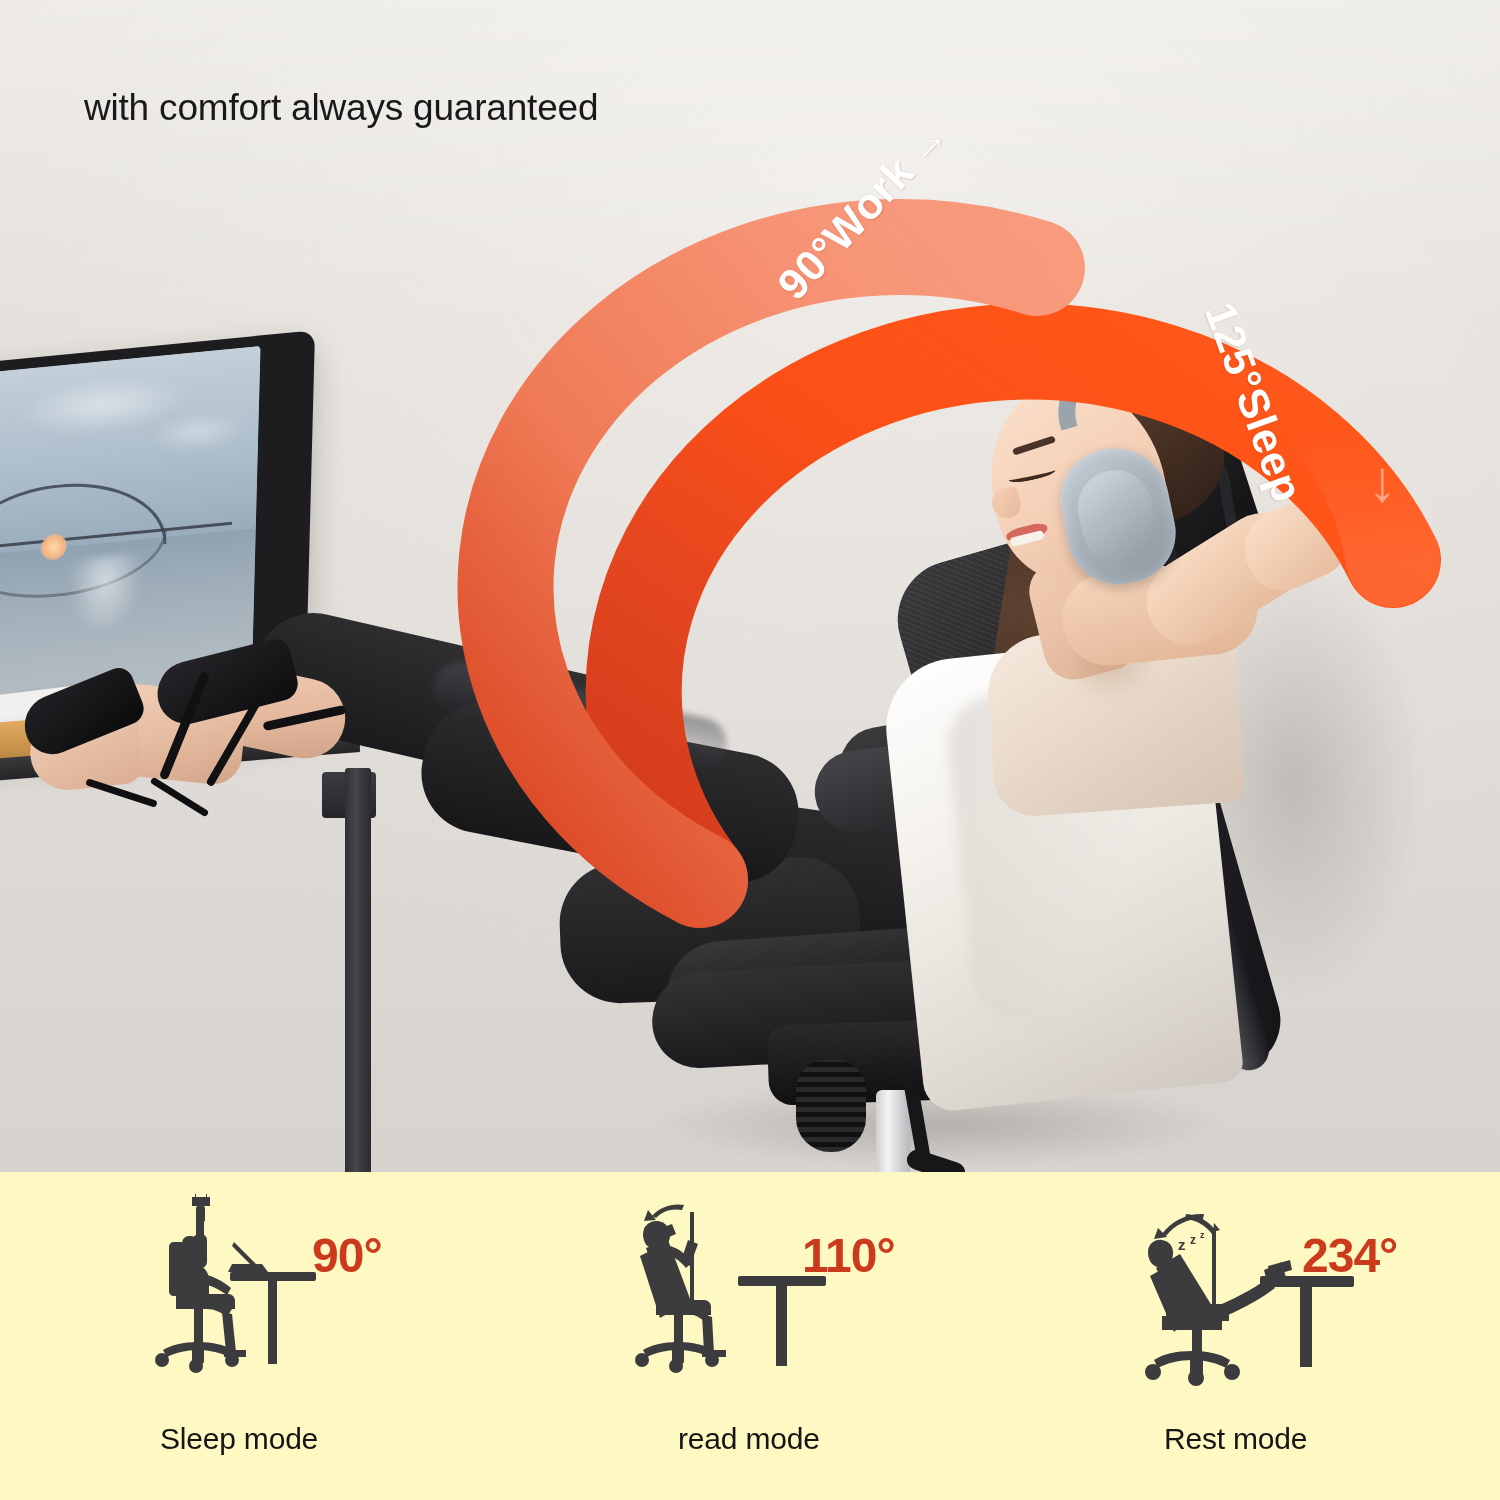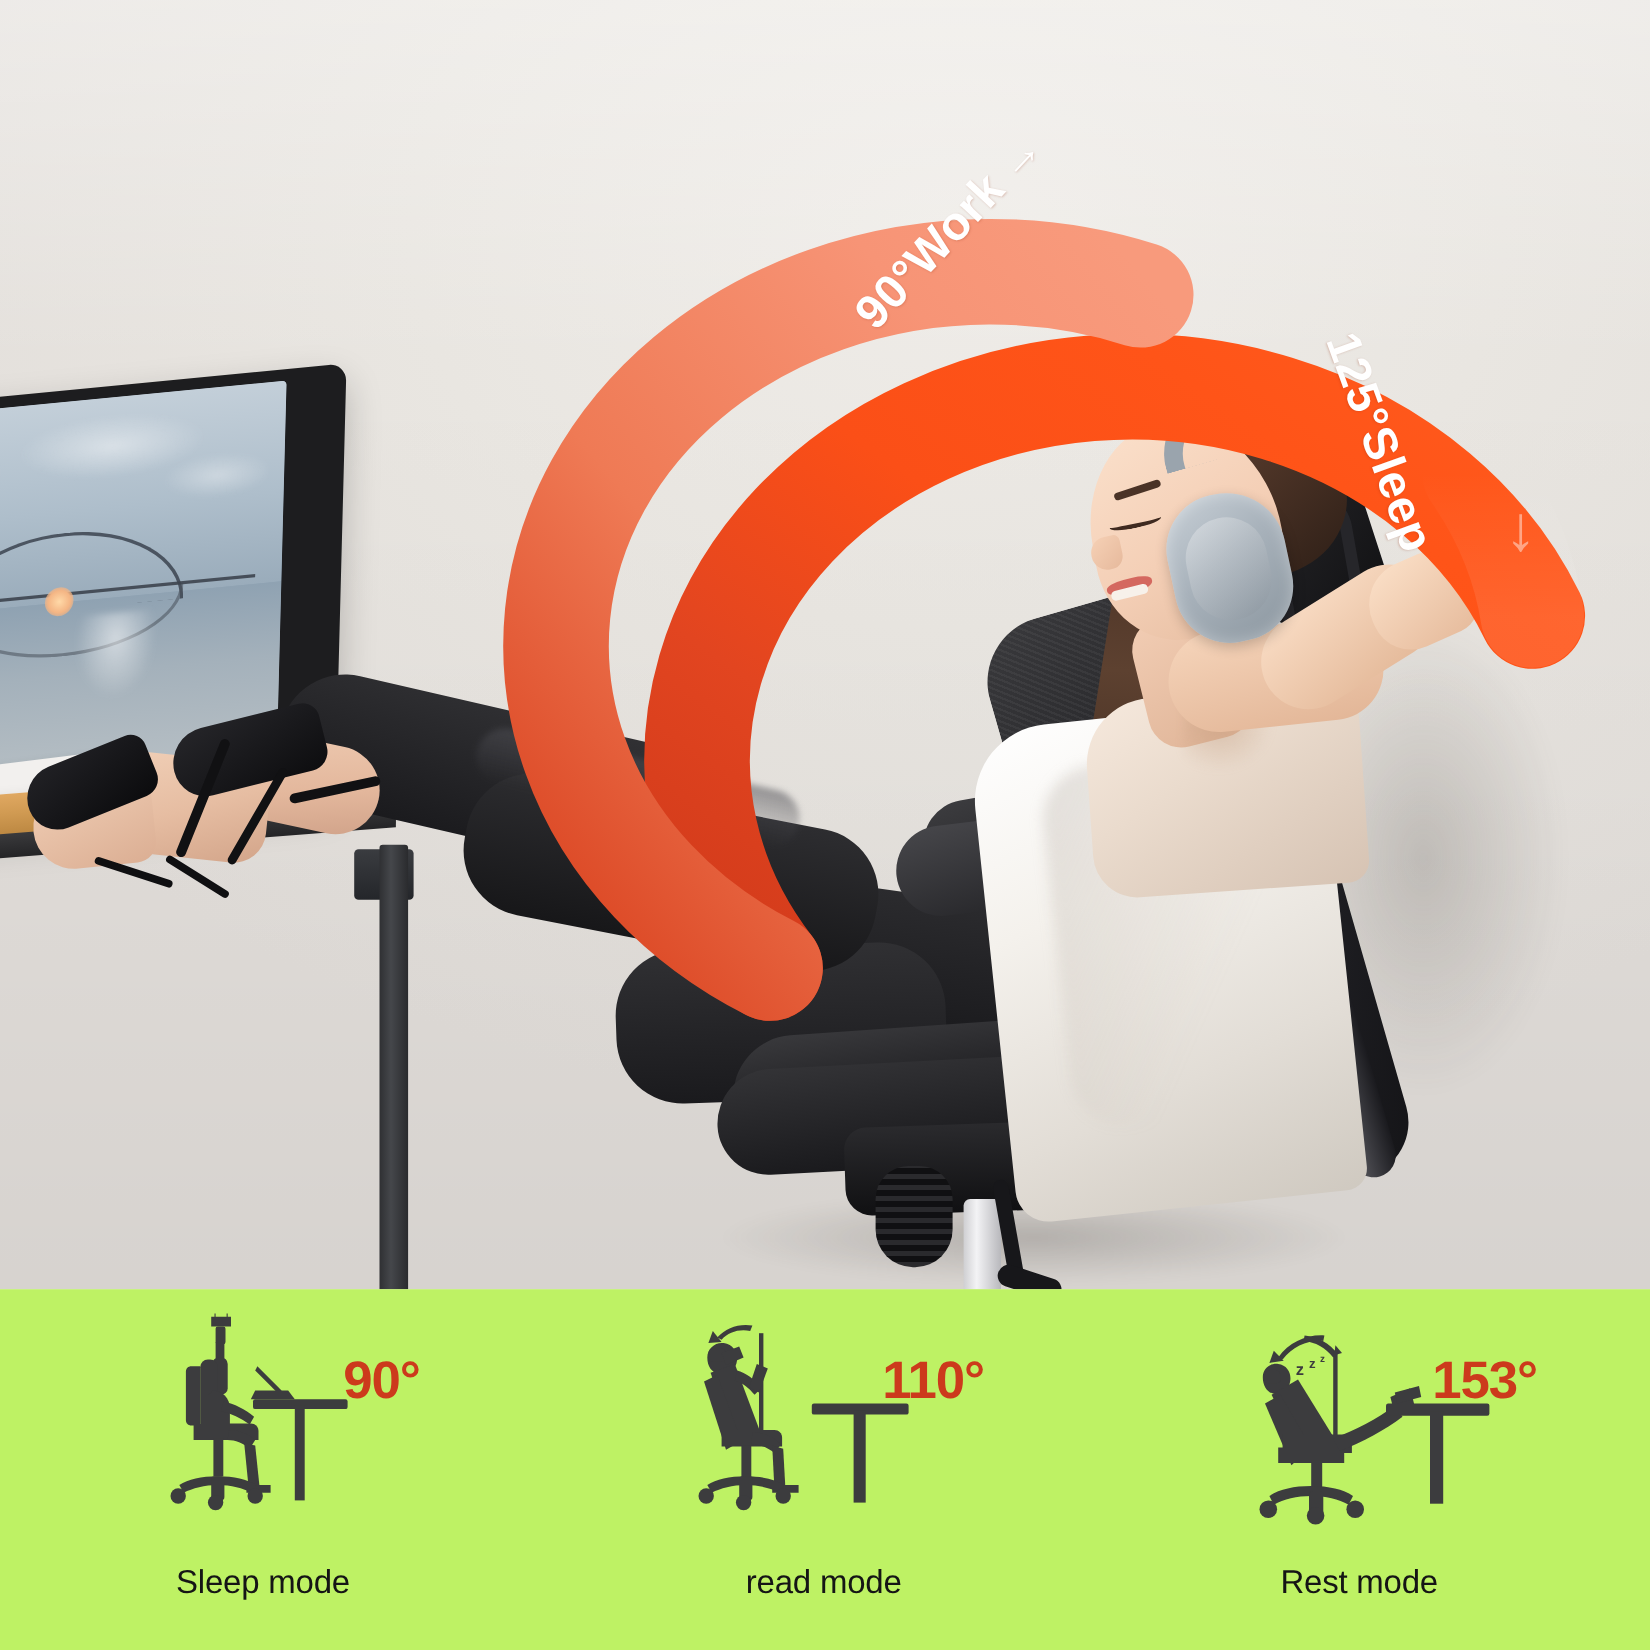--- a/index.html
+++ b/index.html
@@ -427,21 +427,21 @@
     background:#17171a; border-radius:8px; transform:rotate(-10deg);
   }
   #leverTip{
     position:absolute; left:306px; top:826px; width:60px; height:20px;
     background:#17171a; border-radius:10px; transform:rotate(18deg);
   }
 
   
   #panel{
     position:absolute; left:0; top:1172px; width:1500px; height:328px;
-    background:#bef264;
+    background:#fef9c3;
   }
   .cell{
     position:absolute; top:0; height:328px;
     display:flex; flex-direction:column; align-items:center;
   }
   #cell1{ left:0;     width:500px; }
   #cell2{ left:500px; width:534px;text-align:right; }
   #cell3{ left:1034px;width:466px; }
 
   .iconRow{
@@ -591,20 +591,21 @@
       <span>90°Work</span><span class="arw">→</span>
     </div>
 
     <div class="arcLabel" id="lblSleep">125°Sleep</div>
 
     <div id="arrowDown">↓</div>
   </div>
 
   <div id="headBlock">
     <div id="sub">
+      <span>with comfort always guaranteed</span>
     </div>
   </div>
 </div>
 
 <div id="panel">
 
   <div class="cell" id="cell1">
     <div class="iconRow">
       <svg class="pictogram" id="pic1" width="230" height="200" viewBox="0 0 230 200">
         <g fill="#3c3c3e">
@@ -725,17 +726,17 @@
           <path d="M14 170c9-6 22-9 38-9s29 3 38 9l-4 8c-9-5-21-8-34-8s-25 3-34 8z"></path>
           <rect x="50" y="166" width="13" height="24" rx="3"></rect>
           <circle cx="13" cy="182" r="8"></circle>
             <circle cx="56" cy="188" r="8"></circle>
             <circle cx="92" cy="182" r="8"></circle>
 
           <rect x="120" y="86" width="94" height="11" rx="2"></rect>
           <rect x="160" y="93" width="12" height="84"></rect>
         </g>
       </svg>
-      <div class="deg" id="deg3">153°</div>
+      <div class="deg" id="deg3">234°</div>
     </div>
     <div class="modeLabel" id="lab3">Rest mode</div>
   </div>
 </div>
 
 </body></html>

